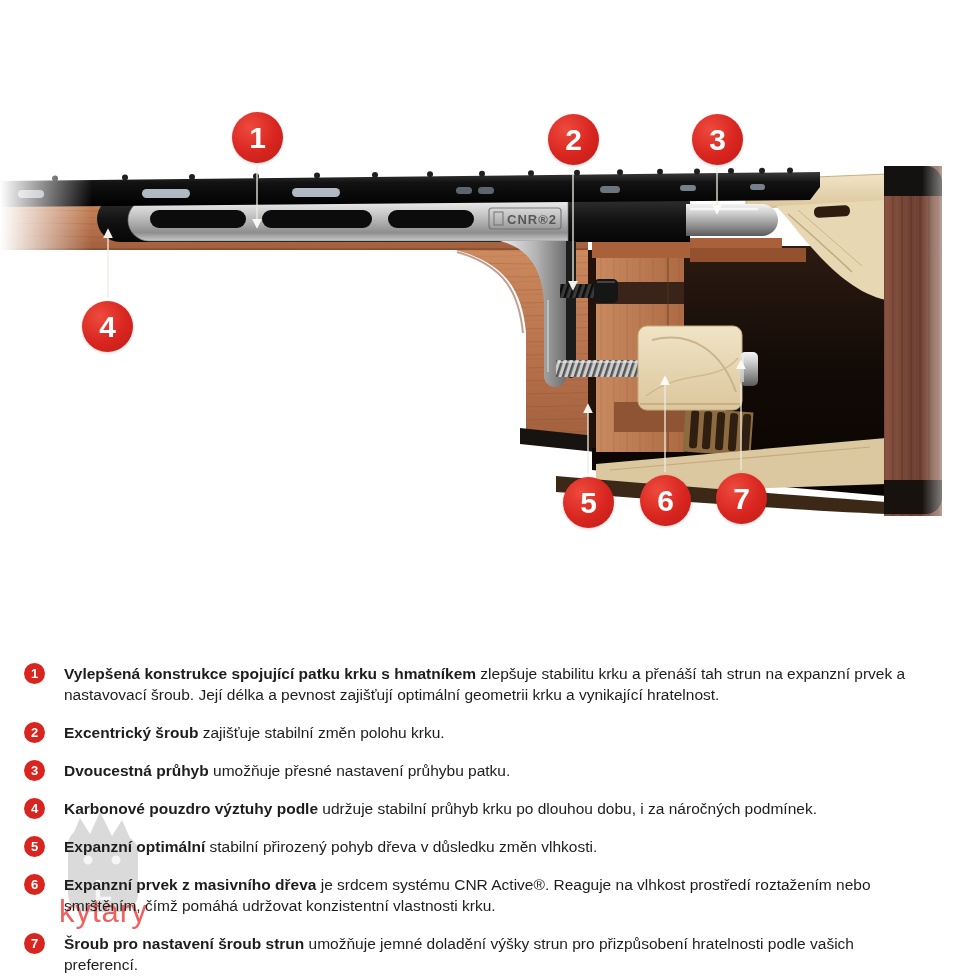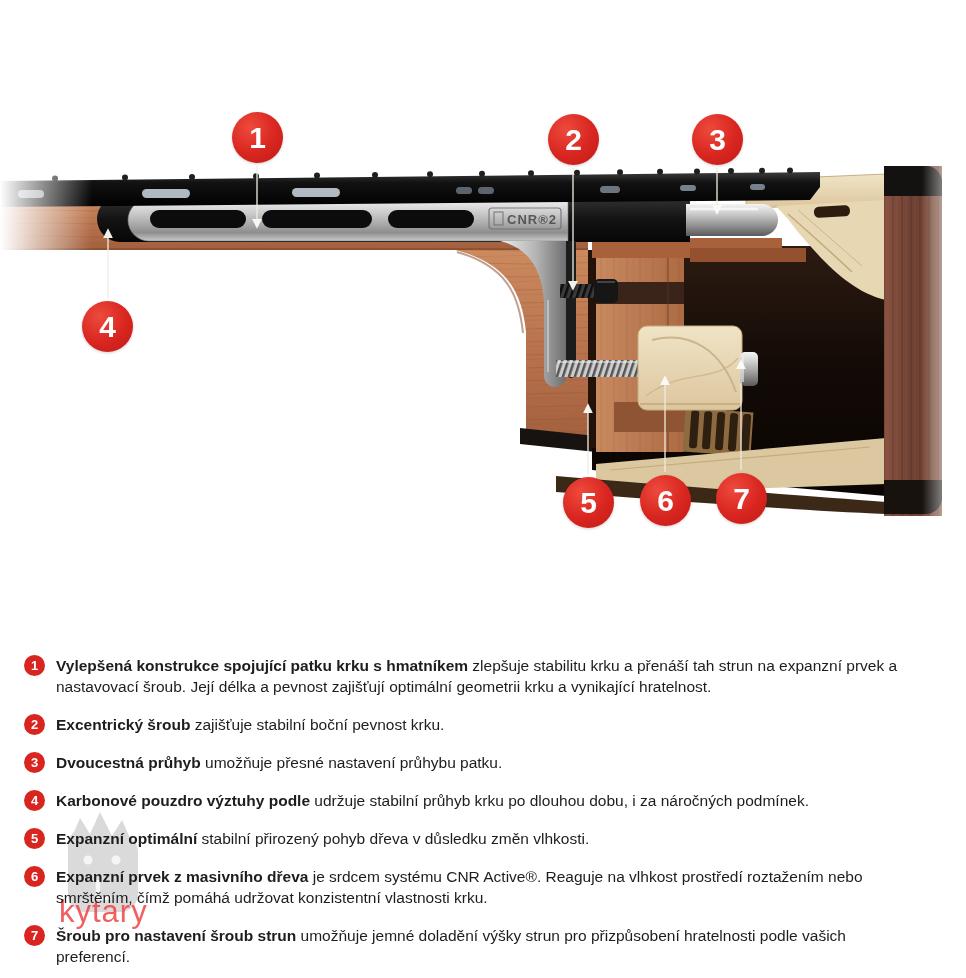--- a/index.html
+++ b/index.html
@@ -18,21 +18,21 @@
     display:flex;align-items:center;justify-content:center;
     box-shadow:0 1px 3px rgba(0,0,0,.18);
     z-index:5;line-height:1;
   }
   .b1{left:232px;top:112px}.b2{left:548px;top:114px}.b3{left:692px;top:114px}
   .b4{left:82px;top:301px}.b5{left:563px;top:477px}.b6{left:640px;top:475px}.b7{left:716px;top:473px}
 
   
   .legend{position:absolute;left:24px;top:655px;width:902px;z-index:2;}
   .legend-item{position:relative;padding-left:32px;margin-bottom:17px;font-size:15.5px;line-height:21px;}
-  .legend-item p{margin:0;max-width:860px;}
+  .legend-item p{margin:8px;max-width:860px;}
   .legend-item b{font-weight:700;}
   .legend-bullet{
     position:absolute;left:0;top:0;width:21px;height:21px;border-radius:50%;
     background:#d8251f;color:#fff;font-size:13px;font-weight:700;
     display:flex;align-items:center;justify-content:center;line-height:1;
   }
 
   
   .watermark{position:absolute;left:48px;top:808px;width:170px;height:125px;z-index:1;pointer-events:none;}
   .wm-text{position:absolute;left:11px;top:86px;font-size:31px;letter-spacing:1px;color:#ef4444;opacity:.85;}
@@ -295,21 +295,21 @@
 
   <div class="legend">
 
     <div class="legend-item">
       <span class="legend-bullet">1</span>
       <p><b>Vylepšená konstrukce spojující patku krku s hmatníkem</b><span> zlepšuje stabilitu krku a přenáší tah strun na expanzní prvek a nastavovací šroub. Její délka a pevnost zajišťují optimální geometrii krku a vynikající hratelnost.</span></p>
     </div>
 
     <div class="legend-item">
       <span class="legend-bullet">2</span>
-      <p><b>Excentrický šroub</b><span> zajišťuje stabilní boční pevnost krku.</span></p>
+      <p><b>Excentrický šroub</b><span> zajišťuje stabilní změn polohu krku.</span></p>
     </div>
 
     <div class="legend-item">
       <span class="legend-bullet">3</span>
       <p><b>Dvoucestná průhyb</b><span> umožňuje přesné nastavení průhybu patku.</span></p>
     </div>
 
     <div class="legend-item">
       <span class="legend-bullet">4</span>
       <p><b>Karbonové pouzdro výztuhy podle</b><span> udržuje stabilní průhyb krku po dlouhou dobu, i za náročných podmínek.</span></p>

